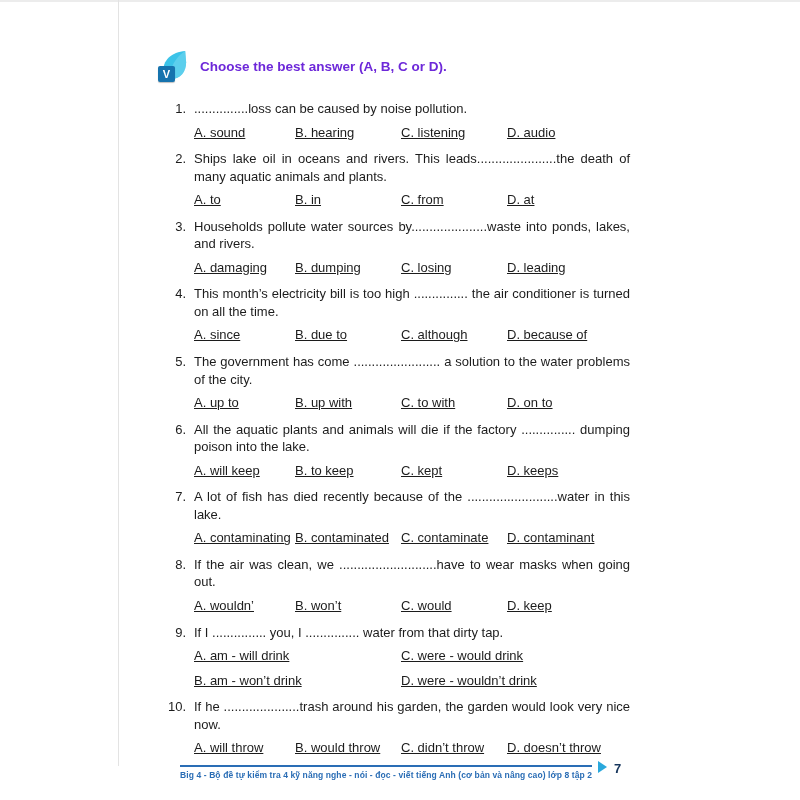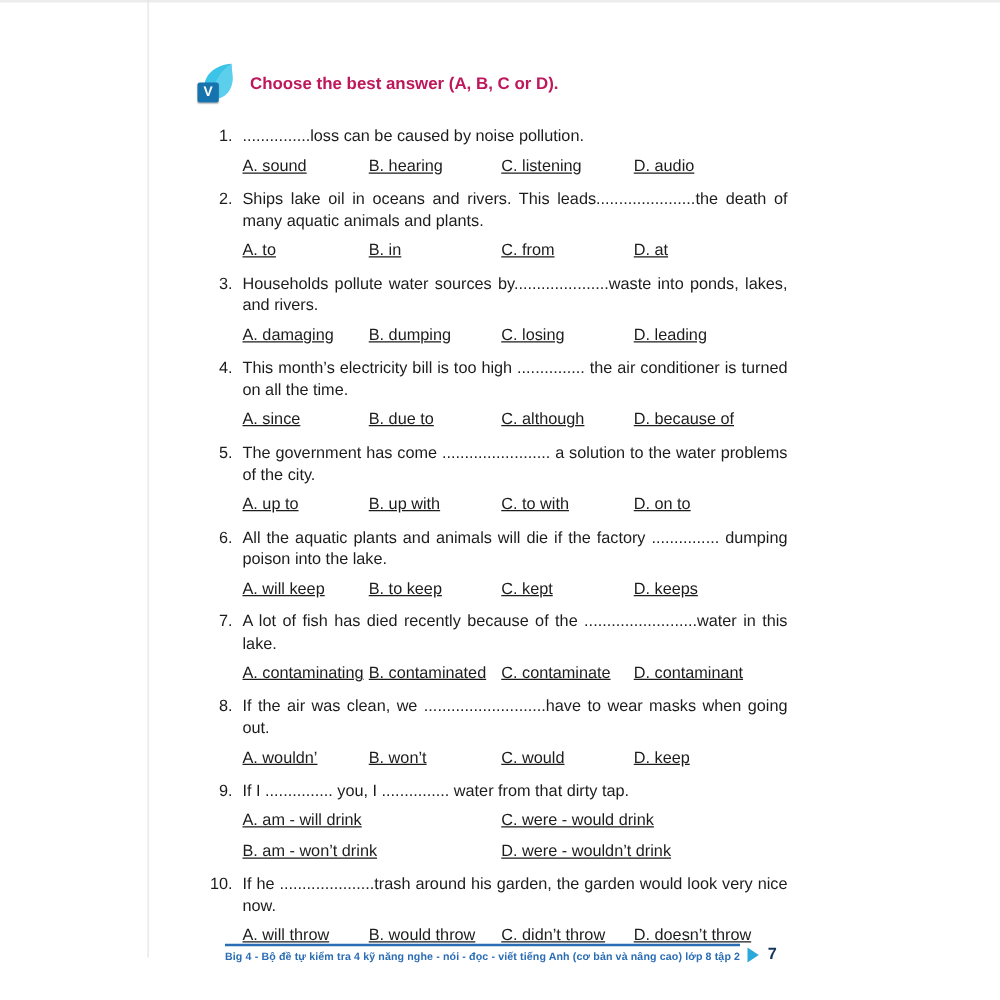--- a/index.html
+++ b/index.html
@@ -64,21 +64,21 @@
     font-size: 11px;
     display: flex;
     align-items: center;
     justify-content: center;
     border-radius: 2px;
     box-shadow: 0 1px 1px rgba(0,0,0,0.25);
   }
   .instruction {
     font-weight: bold;
     font-size: 13.5px;
-    color: #be185d;
+    color: #6d28d9;
   }
   
   .question {
     display: flex;
     margin-bottom: 9px;
     font-size: 13px;
     line-height: 1.35;
   }
   .q-num {
     width: 28px;
@@ -99,23 +99,23 @@
   }
   .options.two-col {
     grid-template-columns: 207px auto;
     row-gap: 7px;
   }
   .opt { white-space: nowrap; }
   
   .footer {
     position: absolute;
     left: 180px;
-    bottom: 30px;
+    bottom: 20px;
     display: flex;
-    align-items: flex-end;
+    align-items: flex-start;
   }
   .footer-title-wrap {
     border-top: 2px solid #2a6db5;
     padding-top: 3px;
   }
   .footer-title {
     color: #2a6db5;
     font-weight: bold;
     font-size: 8.5px;
     white-space: nowrap;

